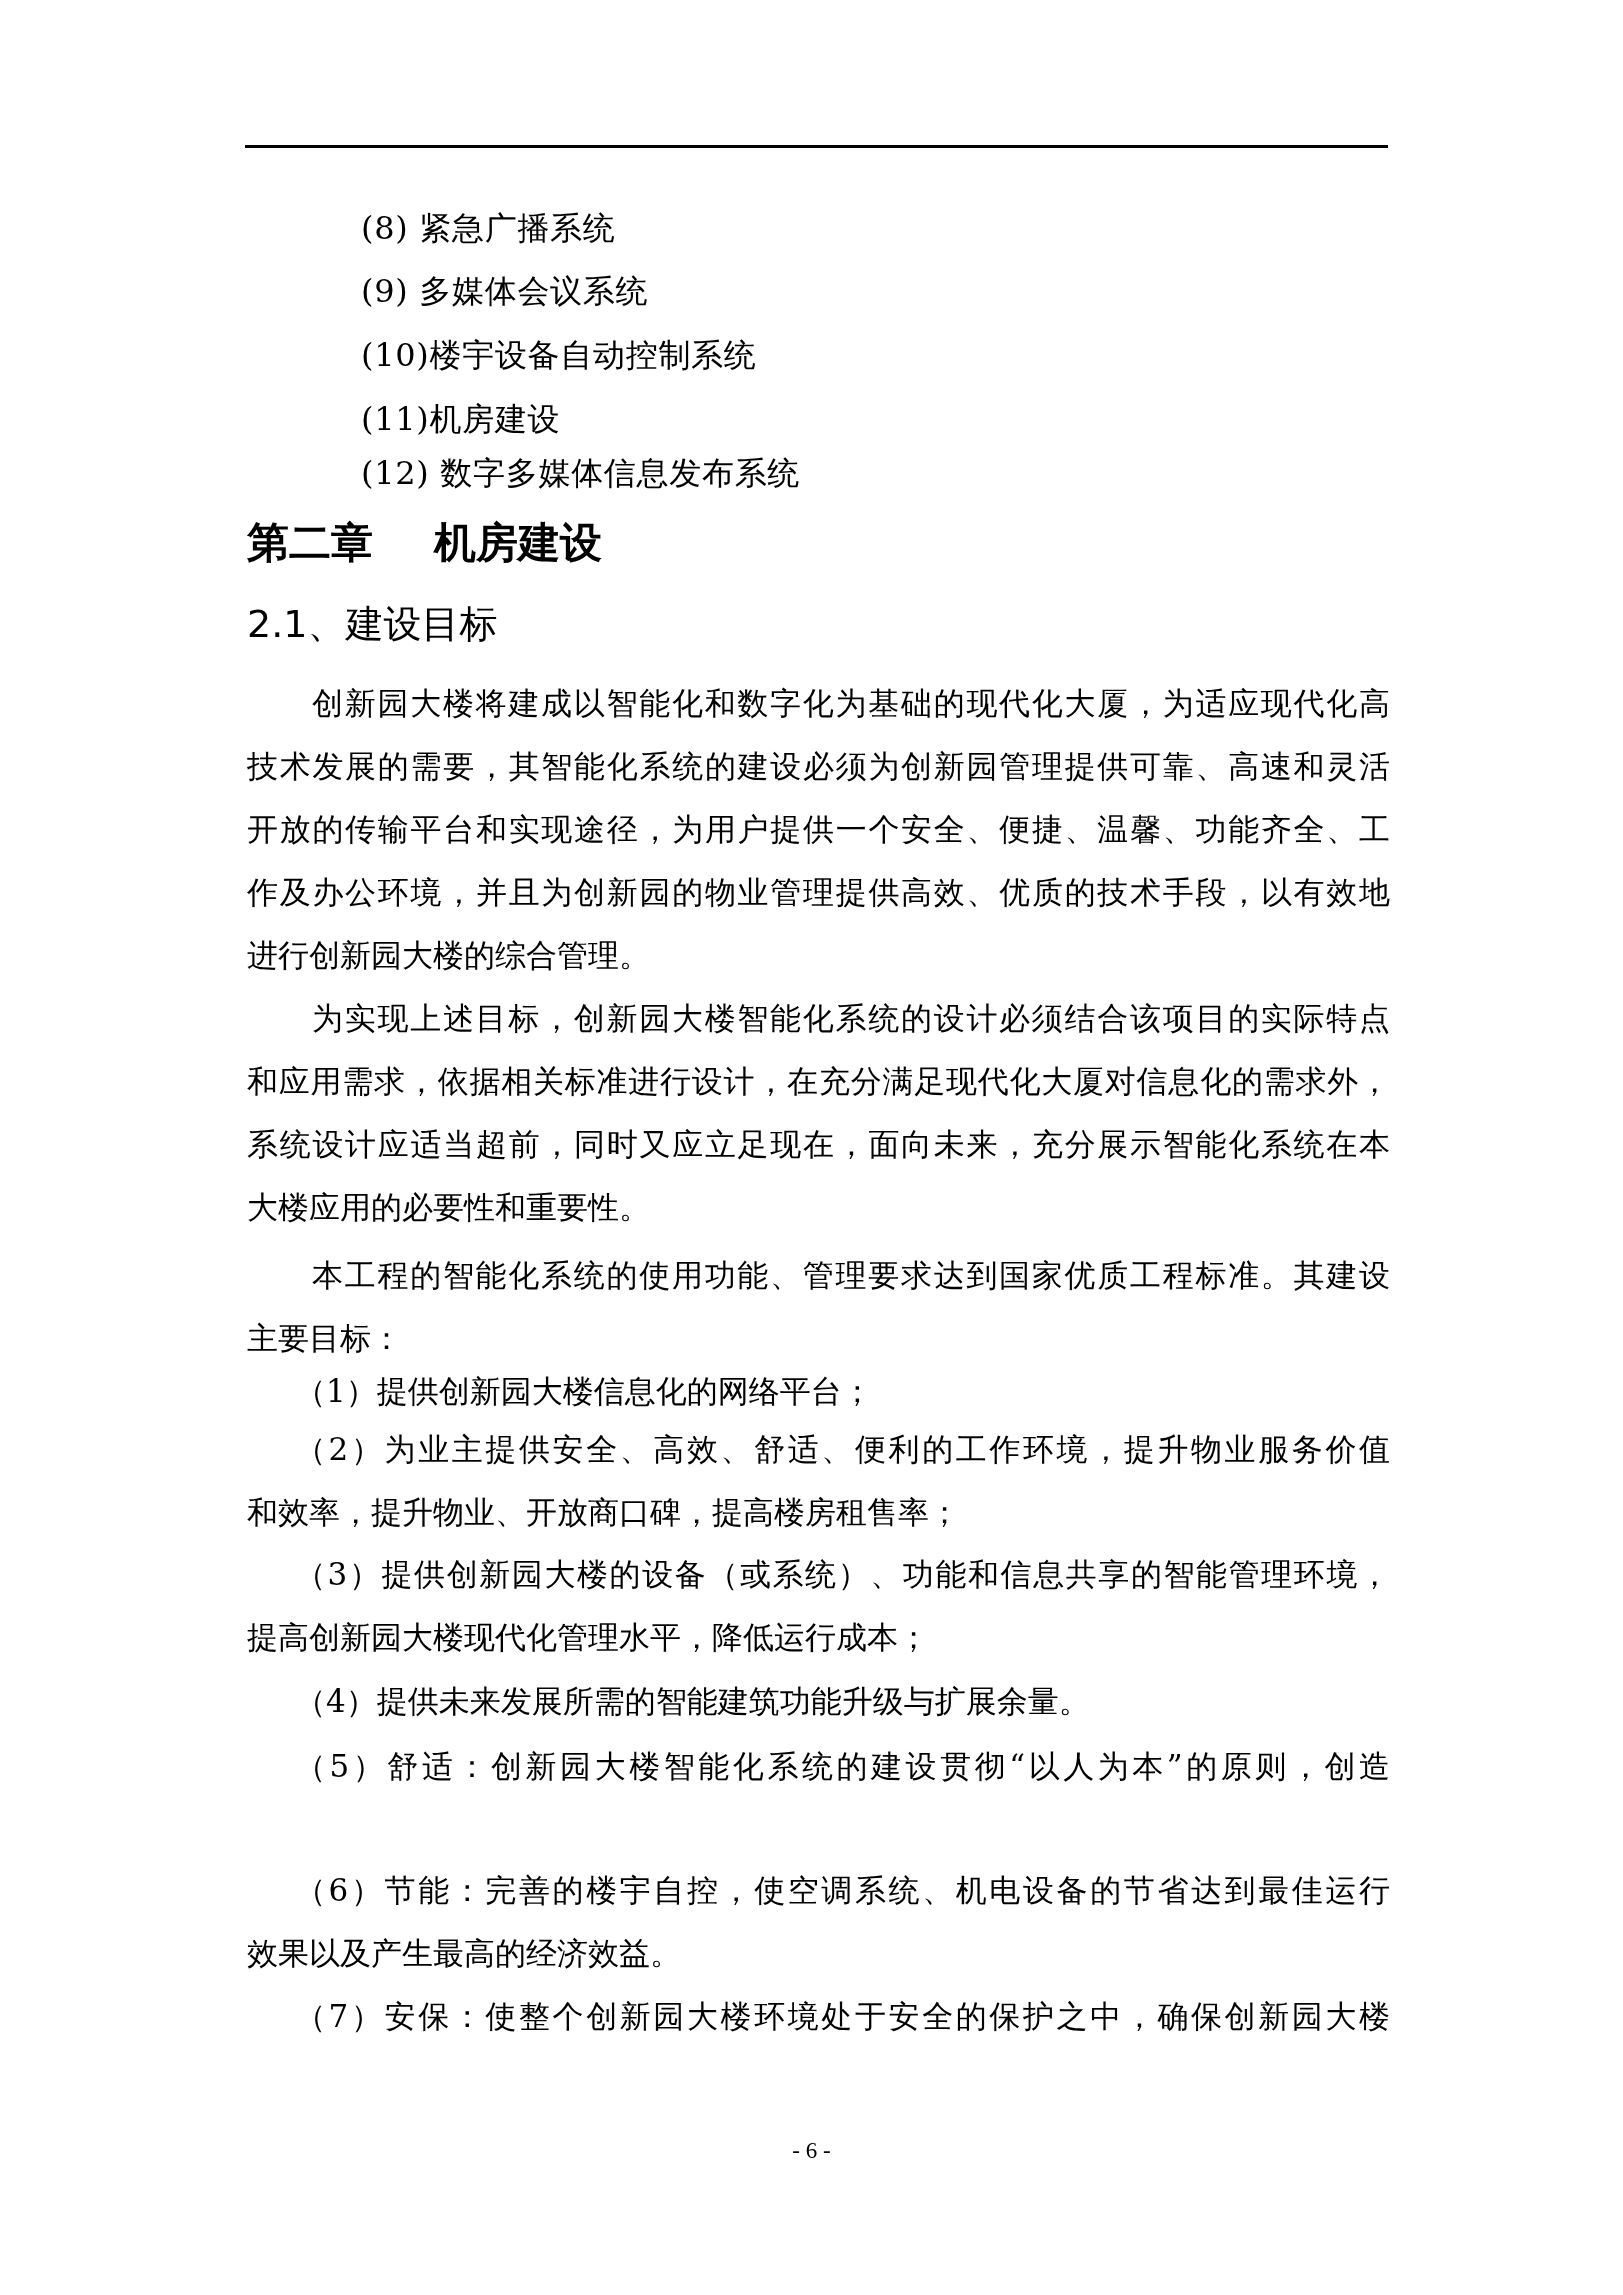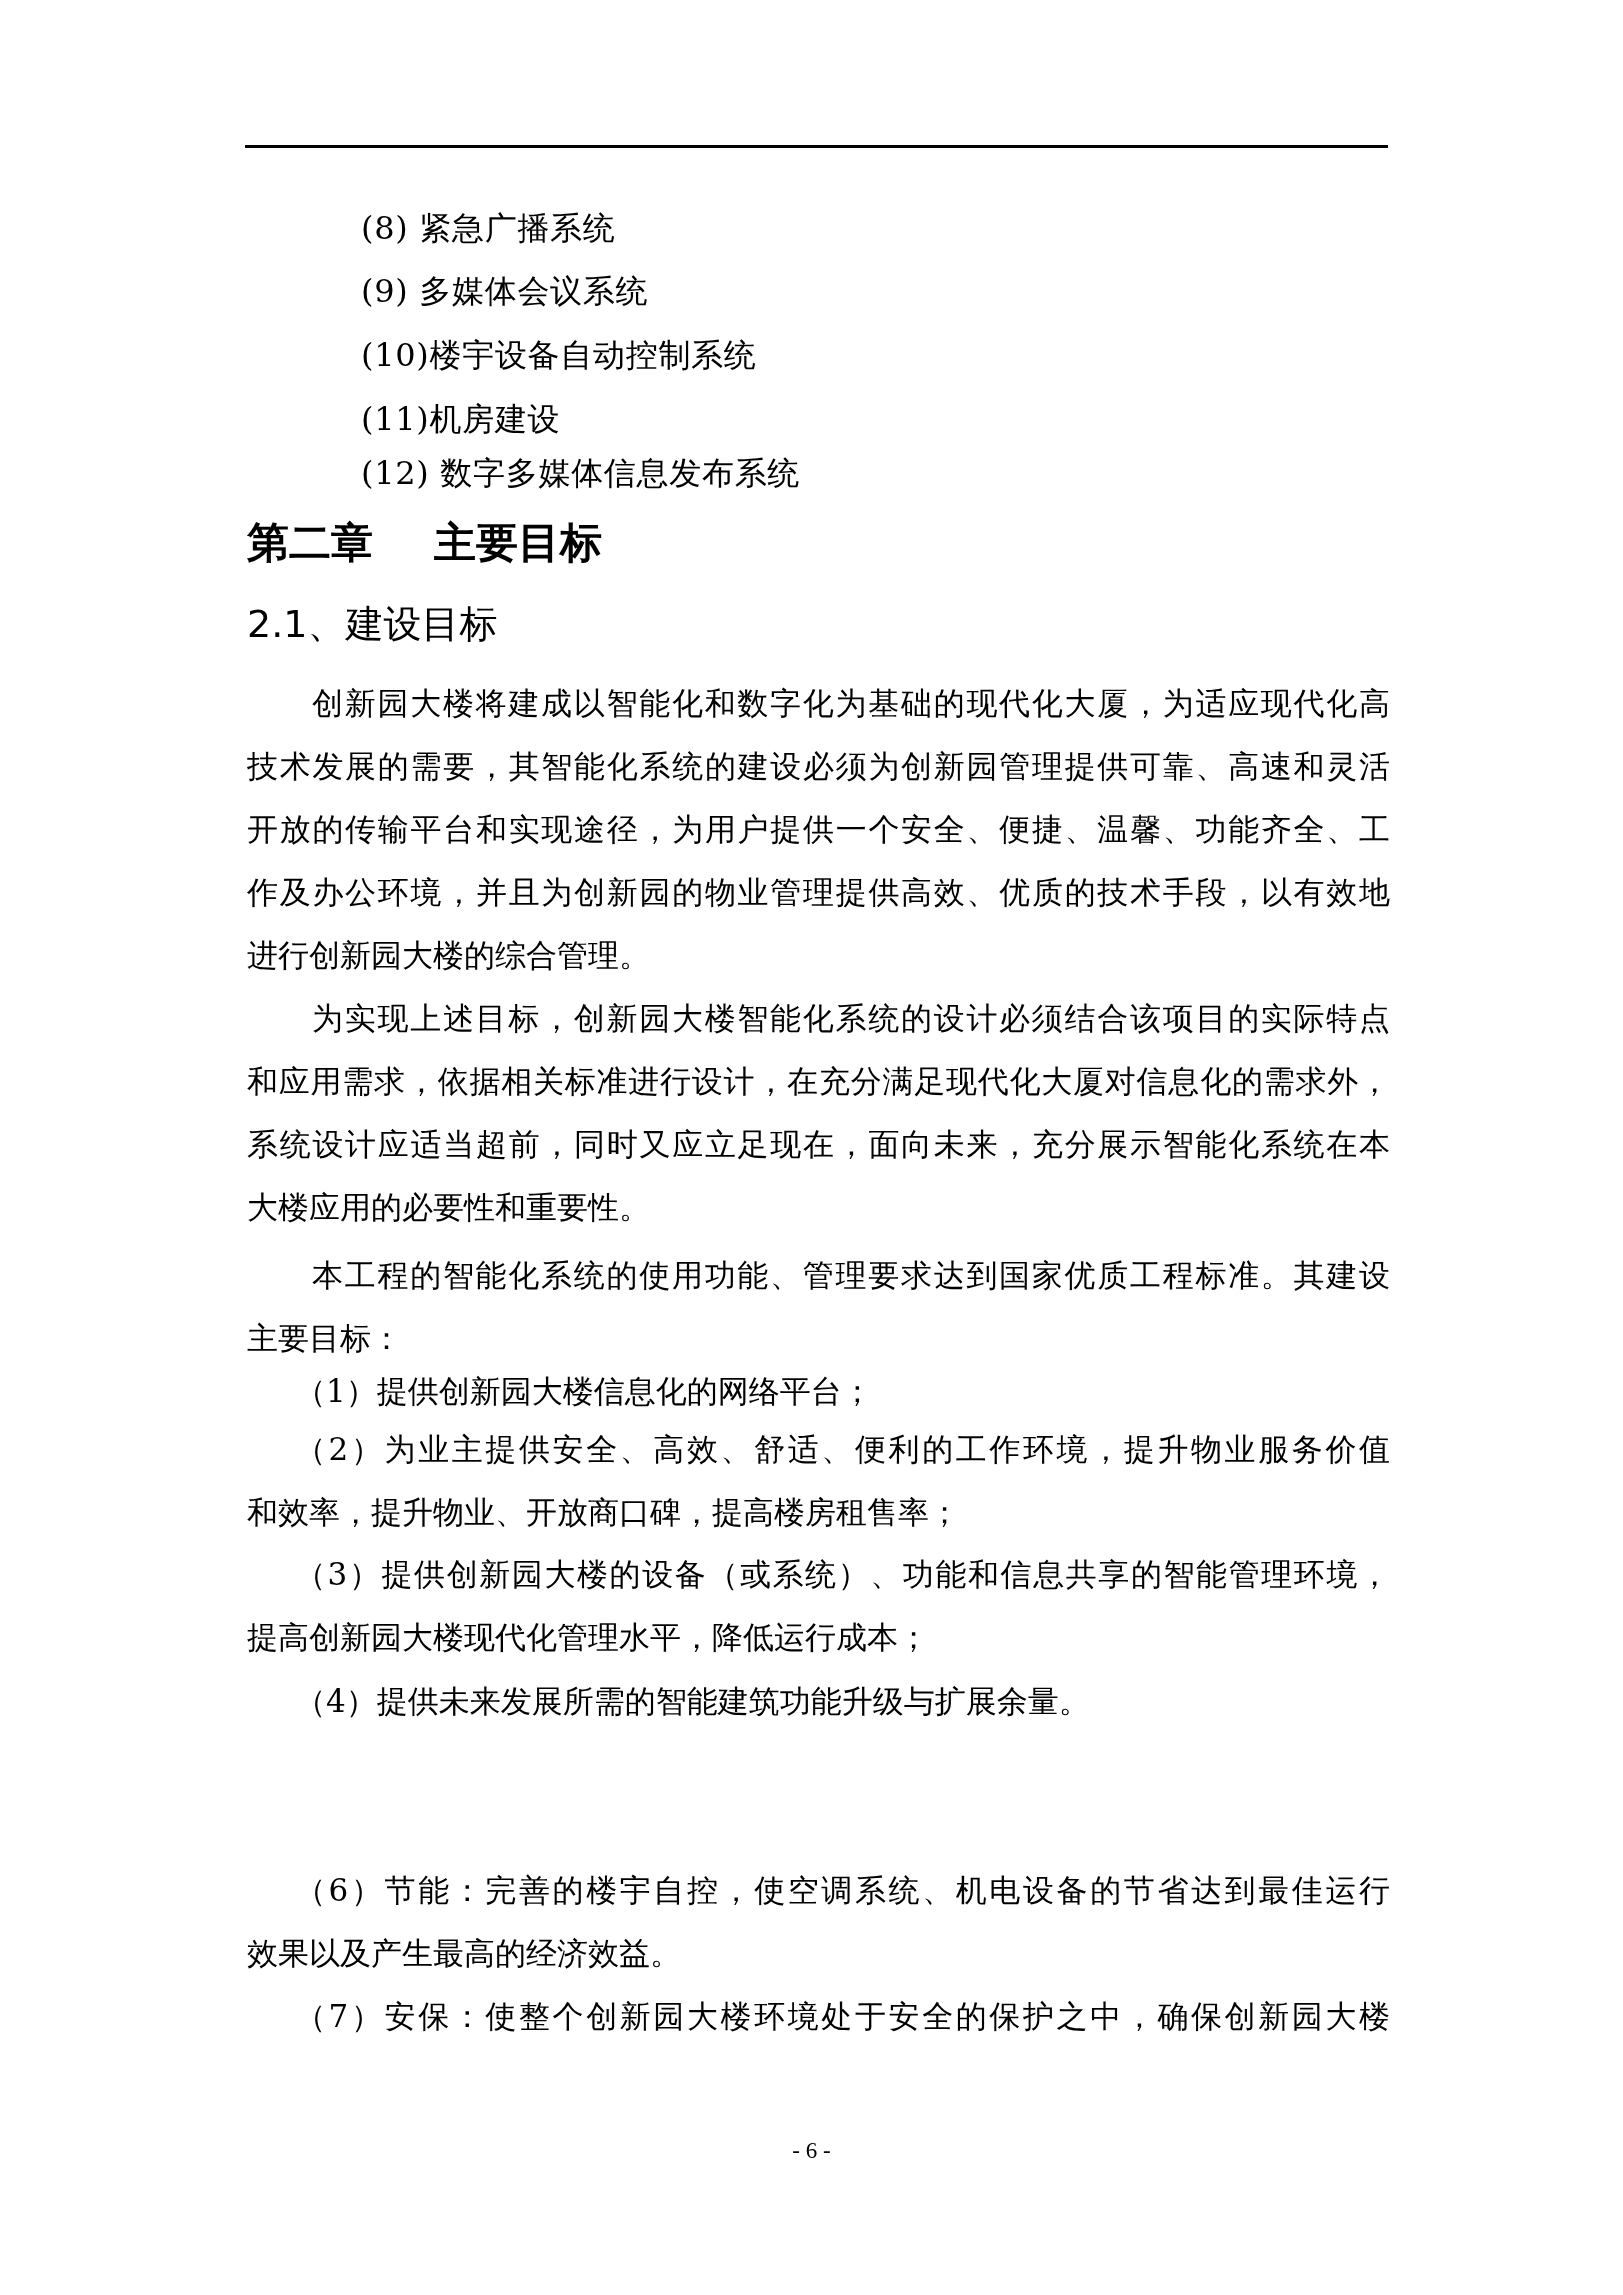--- a/index.html
+++ b/index.html
@@ -24,21 +24,21 @@
 
   <div class="header-rule"></div>
 
   <div class="list-item" style="top:208px;">(8)  紧急广播系统</div>
   <div class="list-item" style="top:271px;">(9)  多媒体会议系统</div>
   <div class="list-item" style="top:335px;">(10)楼宇设备自动控制系统</div>
   <div class="list-item" style="top:399px;">(11)机房建设</div>
   <div class="list-item" style="top:453px;">(12)  数字多媒体信息发布系统</div>
 
   <div class="chapter">
-    <span>第二章</span><span class="gap"></span><span>主要目标</span>
+    <span>第二章</span><span class="gap"></span><span>机房建设</span>
   </div>
 
   <div class="section">2.1、建设目标</div>
 
   <div class="para" style="top:672px;">
     <span class="line indent">创新园大楼将建成以智能化和数字化为基础的现代化大厦，为适应现代化高</span>
     <span class="line">技术发展的需要，其智能化系统的建设必须为创新园管理提供可靠、高速和灵活</span>
     <span class="line">开放的传输平台和实现途径，为用户提供一个安全、便捷、温馨、功能齐全、工</span>
     <span class="line">作及办公环境，并且为创新园的物业管理提供高效、优质的技术手段，以有效地</span>
     <span class="line last">进行创新园大楼的综合管理。</span>
@@ -68,20 +68,21 @@
   <div class="para" style="top:1543px;">
     <span class="line" style="padding-left:48px;">（3）提供创新园大楼的设备（或系统）、功能和信息共享的智能管理环境，</span>
     <span class="line last">提高创新园大楼现代化管理水平，降低运行成本；</span>
   </div>
 
   <div class="para" style="top:1670px;">
     <span class="line last" style="padding-left:48px;">（4）提供未来发展所需的智能建筑功能升级与扩展余量。</span>
   </div>
 
   <div class="para" style="top:1735px;">
+    <span class="line" style="padding-left:48px;">（5）舒适：创新园大楼智能化系统的建设贯彻“以人为本”的原则，创造</span>
   </div>
 
   <div class="para" style="top:1859px;">
     <span class="line" style="padding-left:48px;">（6）节能：完善的楼宇自控，使空调系统、机电设备的节省达到最佳运行</span>
     <span class="line last">效果以及产生最高的经济效益。</span>
   </div>
 
   <div class="para" style="top:1985px;">
     <span class="line" style="padding-left:48px;">（7）安保：使整个创新园大楼环境处于安全的保护之中，确保创新园大楼</span>
   </div>

